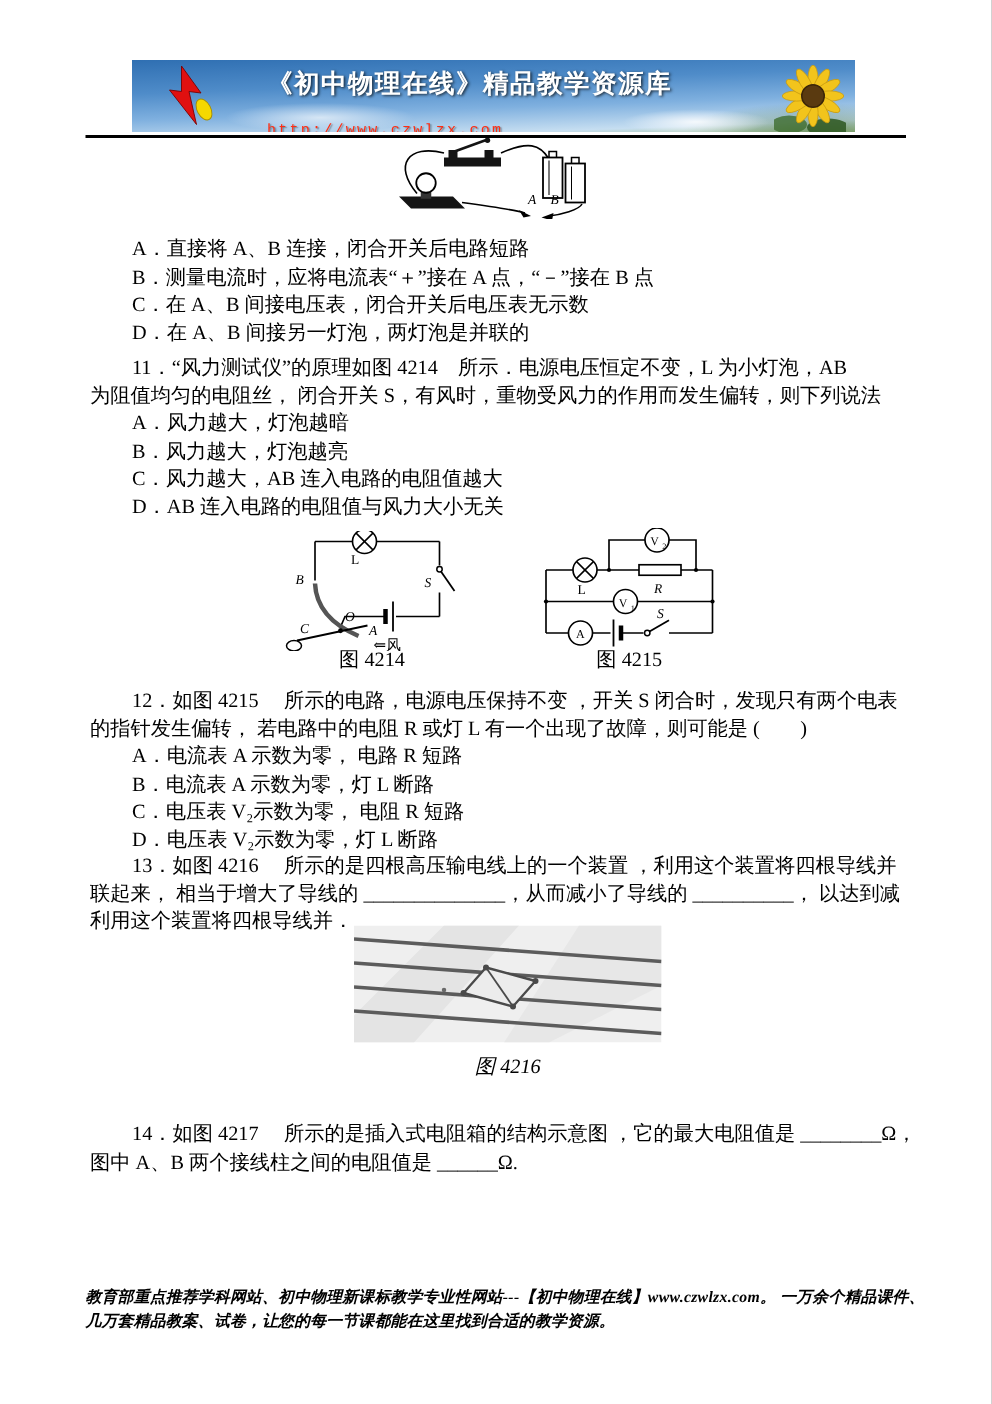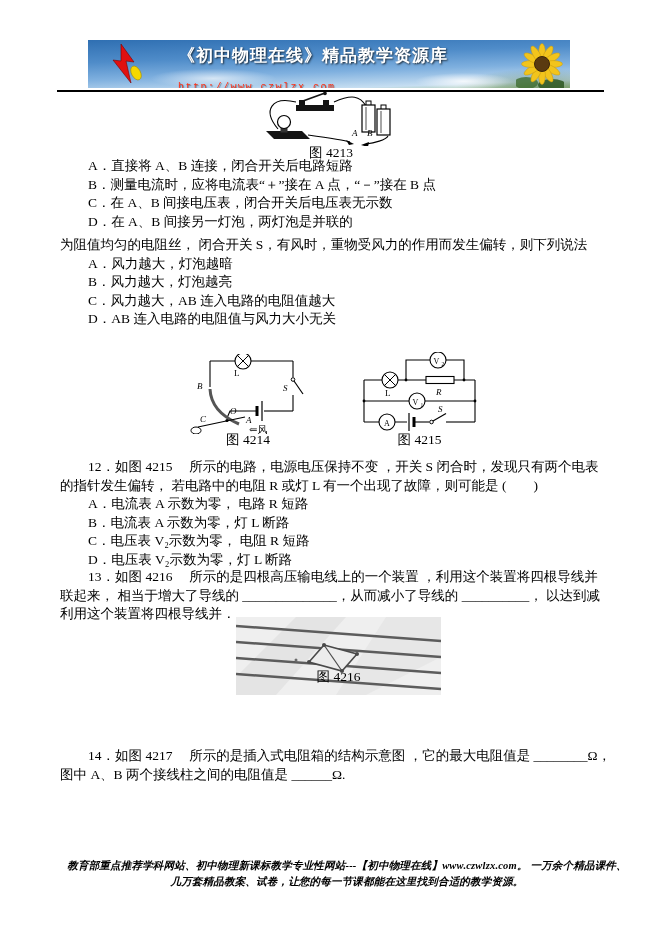--- a/index.html
+++ b/index.html
@@ -34,21 +34,21 @@
   .figcap{position:absolute;font-size:13.5px;text-align:center;white-space:nowrap;}
 
   .figsvg{position:absolute;}
   svg text{font-family:"Liberation Serif","DejaVu Serif",serif;}
   .var{font-style:italic;}
 
   
   .footer{position:absolute;left:57px;top:858px;width:580px;
     font-weight:bold;font-style:italic;font-size:10.5px;line-height:15.5px;
     letter-spacing:0.2px;}
-  .footer div{white-space:nowrap;text-align:center;}
+  .footer div{white-space:nowrap;}
 </style>
 </head>
 <body>
 
 <div id="page">
 
   <div class="banner">
     <svg class="banner-logo" width="42" height="42" viewBox="0 0 42 42">
       <path d="M15 1 L28 19 L20 18 L25 40 L7 17 L15 18 Z" fill="#e01010" stroke="#7a0000" stroke-width="0.6"></path>
       <ellipse cx="30" cy="30" rx="4.5" ry="7.5" transform="rotate(-28 30 30)" fill="#f5d800" stroke="#a88f00" stroke-width="0.6"></ellipse>
@@ -109,30 +109,30 @@
       <rect x="110" y="9" width="5" height="5" fill="#fff" stroke="#000"></rect>
       <rect x="106" y="13" width="13" height="27" fill="#fff" stroke="#000" stroke-width="1.2"></rect>
       <line x1="110" y1="15" x2="110" y2="38" stroke="#000" stroke-width="0.7"></line>
       <rect x="125" y="13" width="5" height="5" fill="#fff" stroke="#000"></rect>
       <rect x="121" y="17" width="13" height="26" fill="#fff" stroke="#000" stroke-width="1.2"></rect>
       <line x1="125" y1="19" x2="125" y2="41" stroke="#000" stroke-width="0.7"></line>
     </g>
     <text x="96" y="44" font-size="9" class="var">A</text>
     <text x="111" y="44" font-size="9" class="var">B</text>
   </svg>
-  <div class="figcap" style="left:256px;top:144px;width:150px;">图 4213</div>
 
   <div class="tblock" style="top:157px;">
     <div class="tline opt">A．直接将 A、B 连接，闭合开关后电路短路</div>
     <div class="tline opt">B．测量电流时，应将电流表“＋”接在 A 点，“－”接在 B 点</div>
     <div class="tline opt">C．在 A、B 间接电压表，闭合开关后电压表无示数</div>
     <div class="tline opt">D．在 A、B 间接另一灯泡，两灯泡是并联的</div>
   </div>
 
   <div class="tblock" style="top:236px;">
+    <div class="tline ind">11．“风力测试仪”的原理如图 4214　所示．电源电压恒定不变，L 为小灯泡，AB</div>
     <div class="tline">为阻值均匀的电阻丝， 闭合开关 S，有风时，重物受风力的作用而发生偏转，则下列说法</div>
     <div class="tline opt">A．风力越大，灯泡越暗</div>
     <div class="tline opt">B．风力越大，灯泡越亮</div>
     <div class="tline opt">C．风力越大，AB 连入电路的电阻值越大</div>
     <div class="tline opt">D．AB 连入电路的电阻值与风力大小无关</div>
   </div>
 
   <svg class="figsvg" style="left:183px;top:354px;" width="130" height="80" viewBox="0 0 130 80">
     <path d="M27,7 H52 M68,7 H110" stroke="#000" stroke-width="1.1" fill="none"></path>
     <path d="M27,7 V33" stroke="#000" stroke-width="1.1" fill="none"></path>
@@ -252,21 +252,21 @@
     <g>
       <polygon points="88,28 121,37 106,54 73,45" fill="#ececec" stroke="#4a4a4a" stroke-width="1.6"></polygon>
       <line x1="88" y1="28" x2="106" y2="54" stroke="#4a4a4a" stroke-width="1.2"></line>
       <circle cx="88" cy="28" r="2" fill="#4a4a4a"></circle>
       <circle cx="121" cy="37" r="2" fill="#4a4a4a"></circle>
       <circle cx="106" cy="54" r="2" fill="#4a4a4a"></circle>
       <circle cx="73" cy="45" r="2" fill="#4a4a4a"></circle>
       <circle cx="60" cy="43" r="1.5" fill="#6a6a6a"></circle>
     </g>
   </svg>
-  <div class="figcap" style="left:236px;top:668px;width:205px;">图 4216</div>
+  <div class="figcap" style="left:236px;top:702px;width:205px;font-style:italic;">图 4216</div>
 
   <div class="tblock" style="top:747px;">
     <div class="tline ind">14．如图 4217　 所示的是插入式电阻箱的结构示意图 ，它的最大电阻值是 ________Ω，</div>
     <div class="tline">图中 A、B 两个接线柱之间的电阻值是 ______Ω.</div>
   </div>
 
   <div class="footer">
     <div>教育部重点推荐学科网站、初中物理新课标教学专业性网站---【初中物理在线】www.czwlzx.com。 一万余个精品课件、</div>
     <div>几万套精品教案、试卷，让您的每一节课都能在这里找到合适的教学资源。</div>
   </div>

